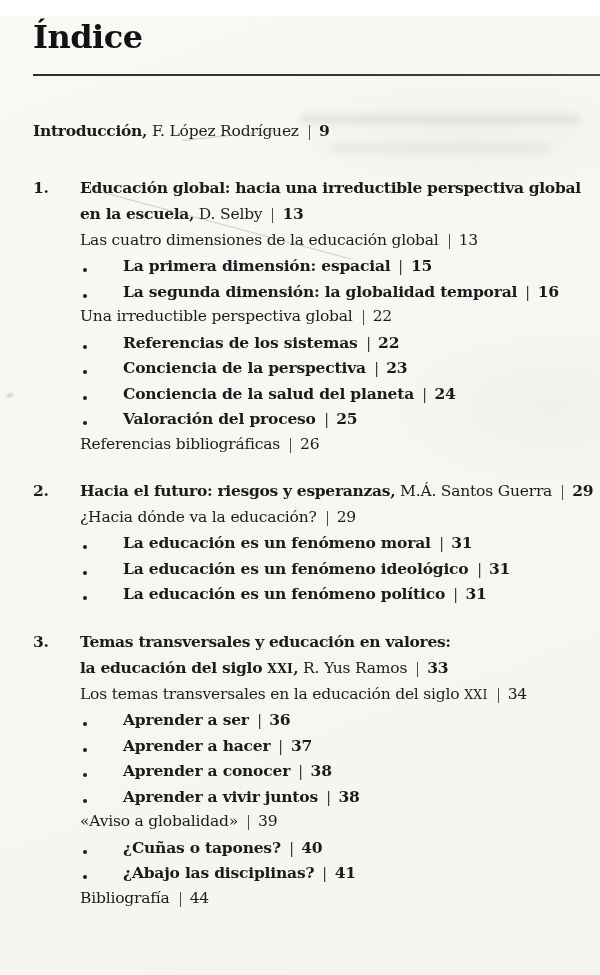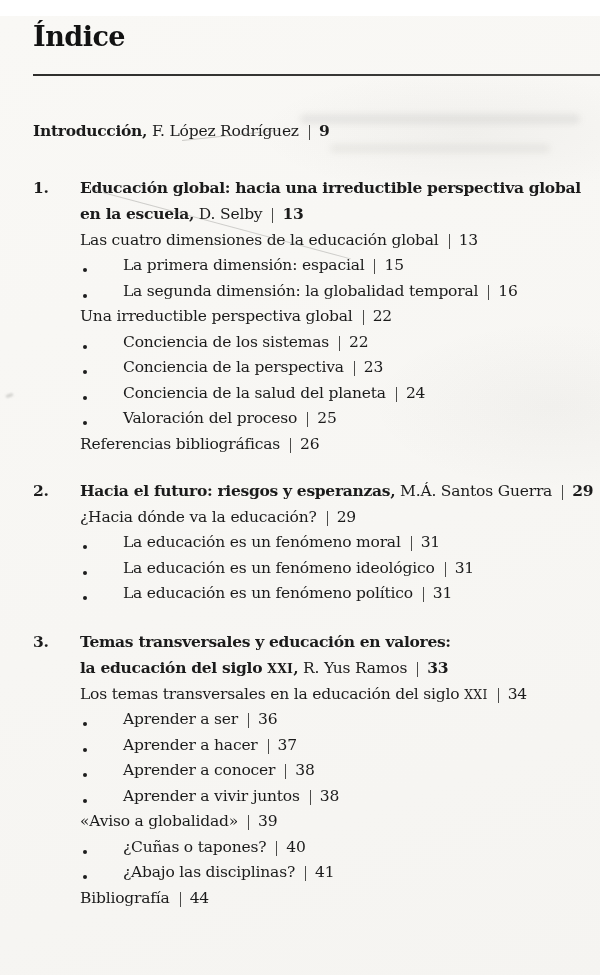--- a/index.html
+++ b/index.html
@@ -19,21 +19,21 @@
     height: 975px;
     box-sizing: border-box;
     padding: 0 10px 0 33px;
     background:
       radial-gradient(ellipse 300px 90px at 78% 12%, rgba(90,90,85,0.05), transparent 70%),
       radial-gradient(ellipse 260px 120px at 92% 40%, rgba(90,90,85,0.04), transparent 70%),
       linear-gradient(160deg, #f9f8f5 0%, #f7f6f3 55%, #f5f4f1 100%);
   }
   h1.title {
     margin: 16px 0 16px 0;
-    font-size: 27px;
+    font-size: 32px;
     line-height: 42px;
     font-weight: bold;
     letter-spacing: -0.5px;
     color: #121212;
   }
   .rule {
     height: 2px;
     background: linear-gradient(90deg, #2e2e2c 0%, #3a3a38 70%, #4a4a47 100%);
     margin-top: 13px;
     margin-right: -10px;
@@ -57,21 +57,21 @@
     letter-spacing: -0.2px;
   }
   .lines { flex: 1; min-width: 0; }
   .row {
     position: relative;
     font-size: 15.5px;
     line-height: 25.5px;
     letter-spacing: -0.2px;
     white-space: nowrap;
   }
-  .row.brow { padding-left: 43px; }
+  .row.brow { padding-left: 43px; font-weight: bold; }
   .dot {
     position: absolute;
     left: 3px;
     top: 15px;
     width: 4px;
     height: 4px;
     border-radius: 50%;
     background: #1d1d1d;
   }
   .seg.b { font-weight: bold; letter-spacing: -0.3px; }
@@ -138,21 +138,21 @@
       </div>
       <div class="section s-chapter-1">
         <span class="num">1.</span>
         <div class="lines">
           <div class="row"><span class="seg b">Educación global: hacia una irreductible perspectiva global</span></div>
           <div class="row"><span class="seg b">en la escuela,</span><span class="seg"> D. Selby</span><span class="sep">|</span><span class="pg b">13</span></div>
           <div class="row"><span class="seg">Las cuatro dimensiones de la educación global</span><span class="sep">|</span><span class="pg">13</span></div>
           <div class="row brow"><span class="dot"></span><span class="seg">La primera dimensión: espacial</span><span class="sep">|</span><span class="pg">15</span></div>
           <div class="row brow"><span class="dot"></span><span class="seg">La segunda dimensión: la globalidad temporal</span><span class="sep">|</span><span class="pg">16</span></div>
           <div class="row"><span class="seg">Una irreductible perspectiva global</span><span class="sep">|</span><span class="pg">22</span></div>
-          <div class="row brow"><span class="dot"></span><span class="seg">Conciencia de los sistemas</span><span class="sep">|</span><span class="pg">22</span></div>
+          <div class="row brow"><span class="dot"></span><span class="seg">Referencias de los sistemas</span><span class="sep">|</span><span class="pg">22</span></div>
           <div class="row brow"><span class="dot"></span><span class="seg">Conciencia de la perspectiva</span><span class="sep">|</span><span class="pg">23</span></div>
           <div class="row brow"><span class="dot"></span><span class="seg">Conciencia de la salud del planeta</span><span class="sep">|</span><span class="pg">24</span></div>
           <div class="row brow"><span class="dot"></span><span class="seg">Valoración del proceso</span><span class="sep">|</span><span class="pg">25</span></div>
           <div class="row"><span class="seg">Referencias bibliográficas</span><span class="sep">|</span><span class="pg">26</span></div>
         </div>
       </div>
       <div class="section s-chapter-2">
         <span class="num">2.</span>
         <div class="lines">
           <div class="row"><span class="seg b">Hacia el futuro: riesgos y esperanzas,</span><span class="seg"> M.Á. Santos Guerra</span><span class="sep">|</span><span class="pg b">29</span></div>

